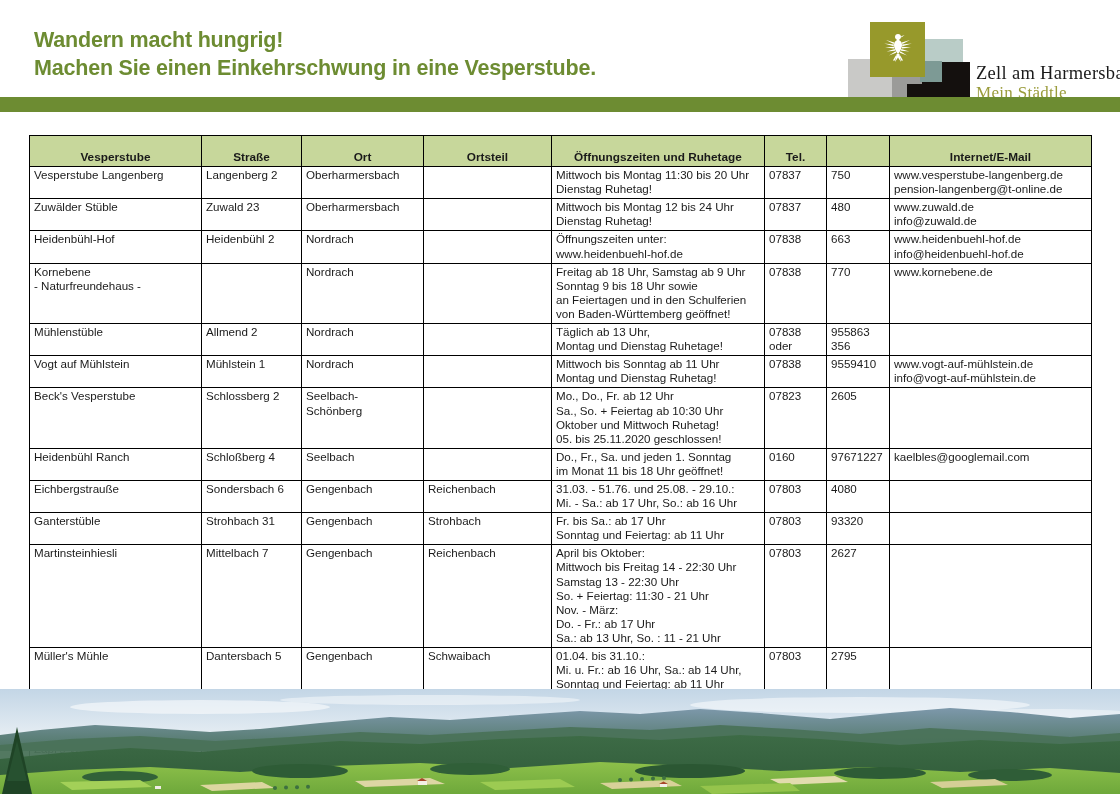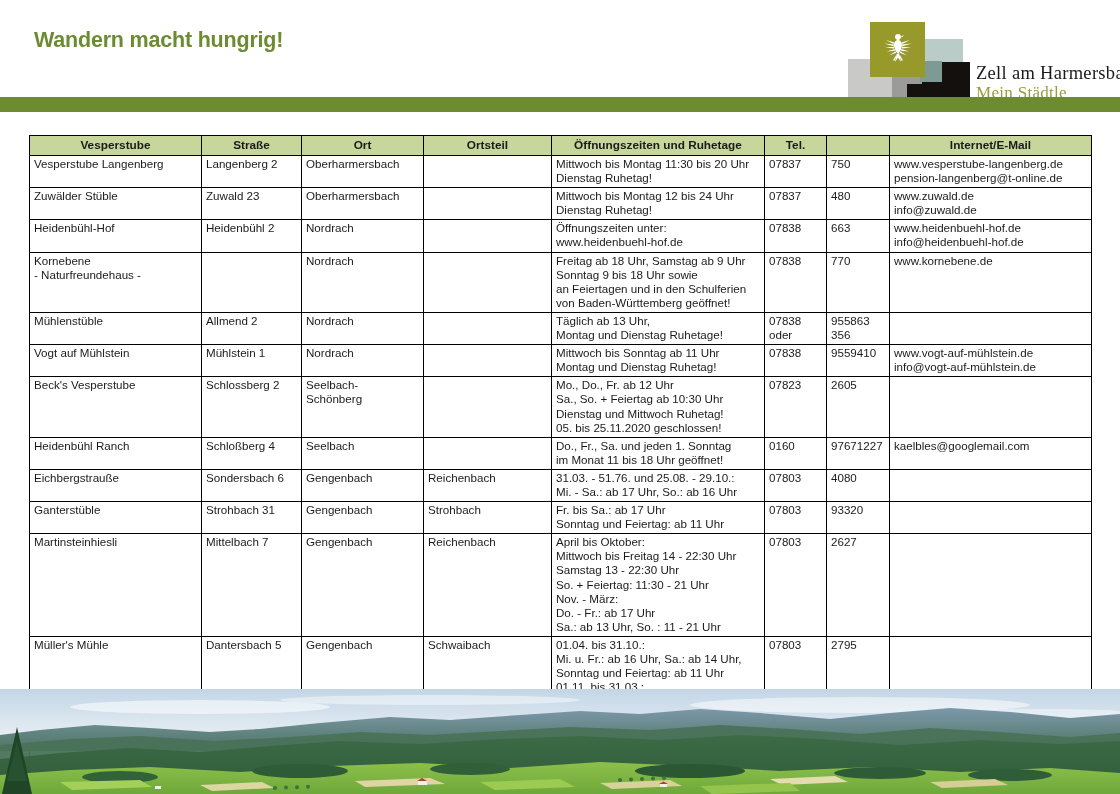--- a/index.html
+++ b/index.html
@@ -105,21 +105,21 @@
     font-size: 11.6px;
     line-height: 14.1px;
     color: #1a1a1a;
     background: #ffffff;
   }
   table#vesper-table th {
     background: #c7d79b;
     font-weight: bold;
     font-size: 11.8px;
     height: 20px;
-    padding-top: 2px;
+    padding-top: 14px;
   }
   
   table#vesper-table tr.fade td { background: rgba(255,255,255,0.62); }
   table#vesper-table tr.fade2 td { background: rgba(255,255,255,0.40); }
 
   col.c-name  { width: 172px; }
   col.c-str   { width: 100px; }
   col.c-ort   { width: 122px; }
   col.c-oteil { width: 128px; }
   col.c-zeit  { width: 213px; }
@@ -140,20 +140,21 @@
   }
   #photo svg { display: block; }
 </style>
 </head>
 <body>
 
 <div id="header-area">
 
   <div id="headline-block">
     <div class="headline">Wandern macht hungrig!</div>
+    <div class="headline">Machen Sie einen Einkehrschwung in eine Vesperstube.</div>
   </div>
 
   <div id="logo-block">
     <div class="sq" id="sq-teal"></div>
     <div class="sq" id="sq-gray-lt"></div>
     <div class="sq" id="sq-gray-md"></div>
     <div class="sq" id="sq-black"></div>
     <div class="sq" id="sq-black-2"></div>
     <div class="sq" id="sq-teal-dk"></div>
     <div class="sq" id="sq-olive"></div>
@@ -382,21 +383,21 @@
             <span class="cellline">Schlossberg 2</span>
           </td>
           <td>
             <span class="cellline">Seelbach-</span>
             <span class="cellline">Schönberg</span>
           </td>
           <td>&nbsp;</td>
           <td>
             <span class="cellline">Mo., Do., Fr. ab 12 Uhr</span>
             <span class="cellline">Sa., So. + Feiertag ab 10:30 Uhr</span>
-            <span class="cellline">Dienstag und  Mittwoch Ruhetag!</span>
+            <span class="cellline">Oktober und  Mittwoch Ruhetag!</span>
             <span class="cellline">05. bis  25.11.2020 geschlossen!</span>
           </td>
           <td>
             <span class="cellline">07823</span>
           </td>
           <td>
             <span class="cellline">2605</span>
           </td>
           <td>&nbsp;</td>
         </tr>

